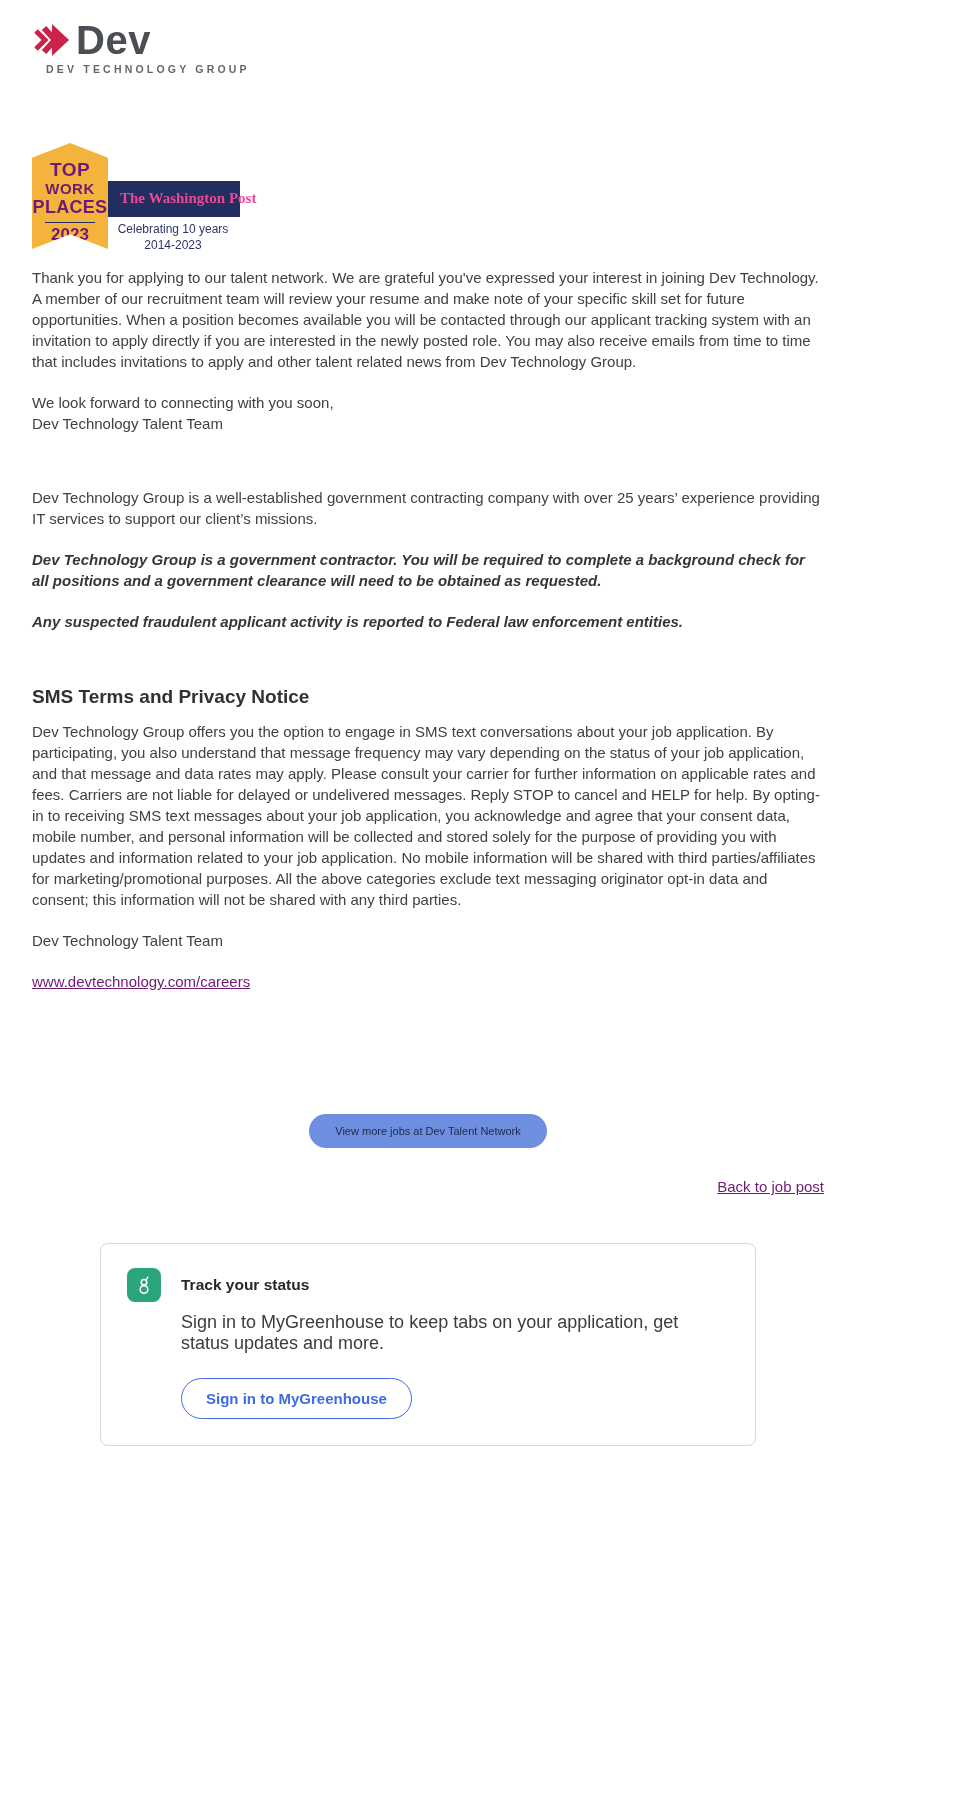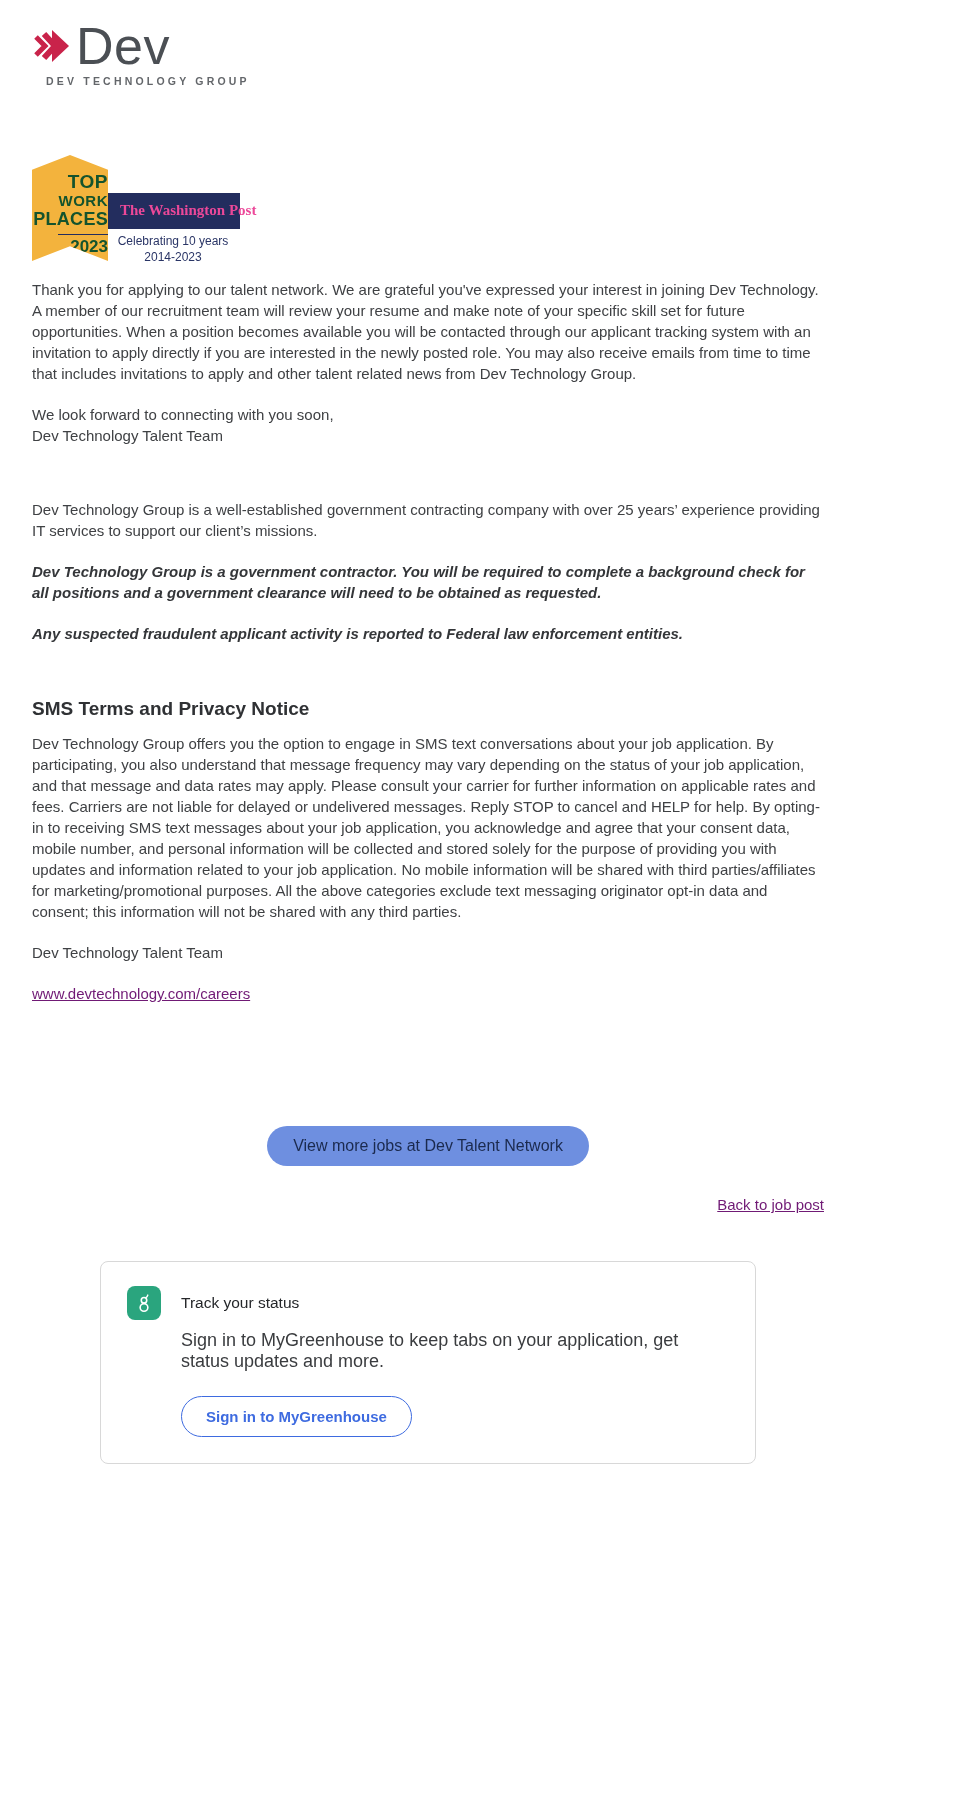--- a/index.html
+++ b/index.html
@@ -15,44 +15,44 @@
     width: 792px;
     margin-left: 32px;
     padding-top: 20px;
   }
 
   
   .logo-block { display: inline-block; }
   .logo-row { display: flex; align-items: center; }
   .logo-mark { width: 40px; height: 40px; margin-right: 4px; }
   .logo-word {
-    font-size: 52px;
-    font-weight: 400;
+    font-size: 40px;
+    font-weight: 700;
     color: #4b4f54;
     letter-spacing: 0.5px;
     line-height: 1;
   }
   .logo-tagline {
     margin-top: 3px;
     font-size: 10.5px;
     font-weight: 700;
     letter-spacing: 3.2px;
     color: #63666a;
     padding-left: 14px;
   }
 
   
   .award { display: flex; align-items: flex-start; margin-top: 66px; height: 106px; }
   .ribbon {
     width: 76px; height: 106px;
     background: #f3b33d;
     clip-path: polygon(0 14%, 50% 0, 100% 14%, 100% 100%, 50% 86%, 0 100%);
-    display: flex; flex-direction: column; align-items: flex-end;
+    display: flex; flex-direction: column; align-items: center;
     padding-top: 17px;
-    color: #14532d;
+    color: #701a75;
     flex-shrink: 0;
   }
   .ribbon .r1 { font-size: 19px; font-weight: 800; letter-spacing: 0.5px; line-height: 1.05; }
   .ribbon .r2 { font-size: 15px; font-weight: 700; letter-spacing: 0.5px; line-height: 1.15; }
   .ribbon .r3 { font-size: 18px; font-weight: 700; letter-spacing: 0.3px; line-height: 1.2; }
   .ribbon .divider { width: 50px; height: 1.5px; background: #232d5e; margin: 3px 0 2px; }
   .ribbon .r4 { font-size: 17px; font-weight: 800; }
   .award-right { margin-left: -2px; margin-top: 38px; display: flex; flex-direction: column; align-items: center; }
   .wapo-box {
     background: #232d5e;
@@ -91,21 +91,21 @@
     text-decoration: underline;
     cursor: pointer;
   }
 
   
   .actions { text-align: center; margin-top: 122px; }
   .primary-btn {
     display: inline-block;
     background: #6e8fe0;
     color: #1b2a4e;
-    font-size: 16px;
+    font-size: 11px;
     font-family: "Liberation Sans", sans-serif;
     padding: 11px 26px;
     border: none;
     border-radius: 20px;
     cursor: pointer;
   }
   .back-link-row { text-align: right; margin-top: 30px; font-size: 15px; }
 
   
   .track-card {
@@ -117,21 +117,21 @@
     background: #ffffff;
   }
   .track-head { display: flex; align-items: center; }
   .gh-icon {
     width: 34px; height: 34px;
     border-radius: 8px;
     background: #2aa57e;
     display: flex; align-items: center; justify-content: center;
     flex-shrink: 0;
   }
-  .track-title { margin-left: 20px; font-size: 15.5px; font-weight: 400; color: #25272a; }
+  .track-title { margin-left: 20px; font-size: 15.5px; font-weight: 700; color: #25272a; }
   .track-desc { margin: 10px 0 0 54px; font-size: 18px; color: #3a3c3f; }
   .signin-btn {
     margin: 24px 0 0 54px;
     display: inline-block;
     background: #ffffff;
     border: 1px solid #3e6be0;
     color: #3e6be0;
     font-size: 15px;
     font-family: "Liberation Sans", sans-serif;
     padding: 11px 24px;

